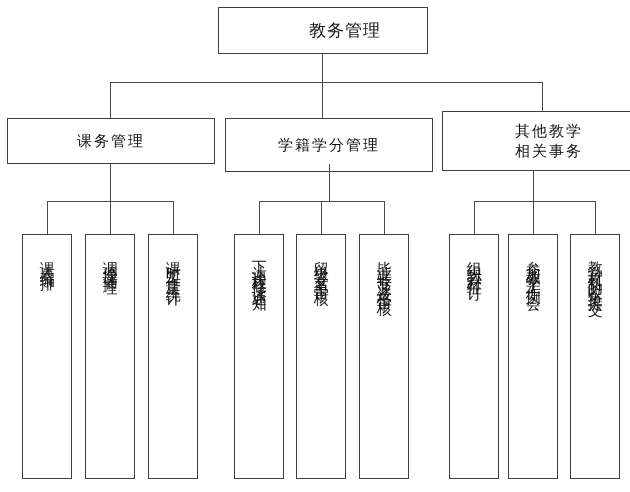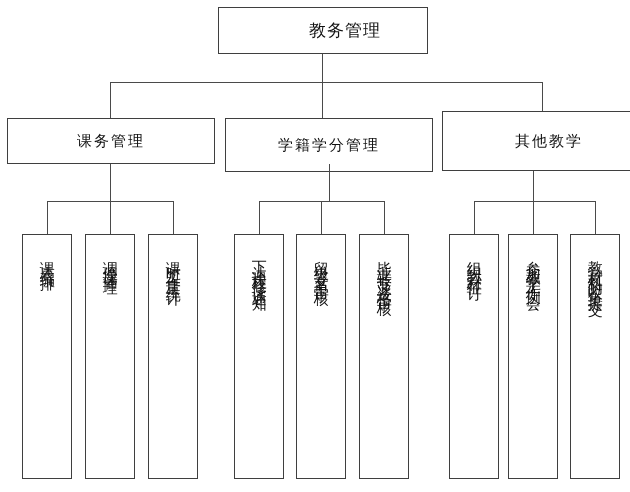--- a/index.html
+++ b/index.html
@@ -89,20 +89,21 @@
   <div class="node level-branch" style="left:7px; top:118px; width:208px; height:46px;">
     <span class="node-label">课务管理</span>
   </div>
 
   <div class="node level-branch" style="left:225px; top:118px; width:208px; height:54px;">
     <span class="node-label">学籍学分管理</span>
   </div>
 
   <div class="node level-branch" style="left:442px; top:111px; width:214px; height:60px; flex-direction:column;">
     <span class="node-label">其他教学</span>
+    <span class="node-label">相关事务</span>
   </div>
 
   <div class="connector v" style="left:110px; top:164px; height:37px;"></div>
   <div class="connector h" style="left:47px; top:201px; width:127px;"></div>
   <div class="connector v" style="left:47px; top:201px; height:33px;"></div>
   <div class="connector v" style="left:110px; top:201px; height:33px;"></div>
   <div class="connector v" style="left:173px; top:201px; height:33px;"></div>
 
   <div class="connector v" style="left:329px; top:164px; height:37px;"></div>
   <div class="connector h" style="left:259px; top:201px; width:125px;"></div>

